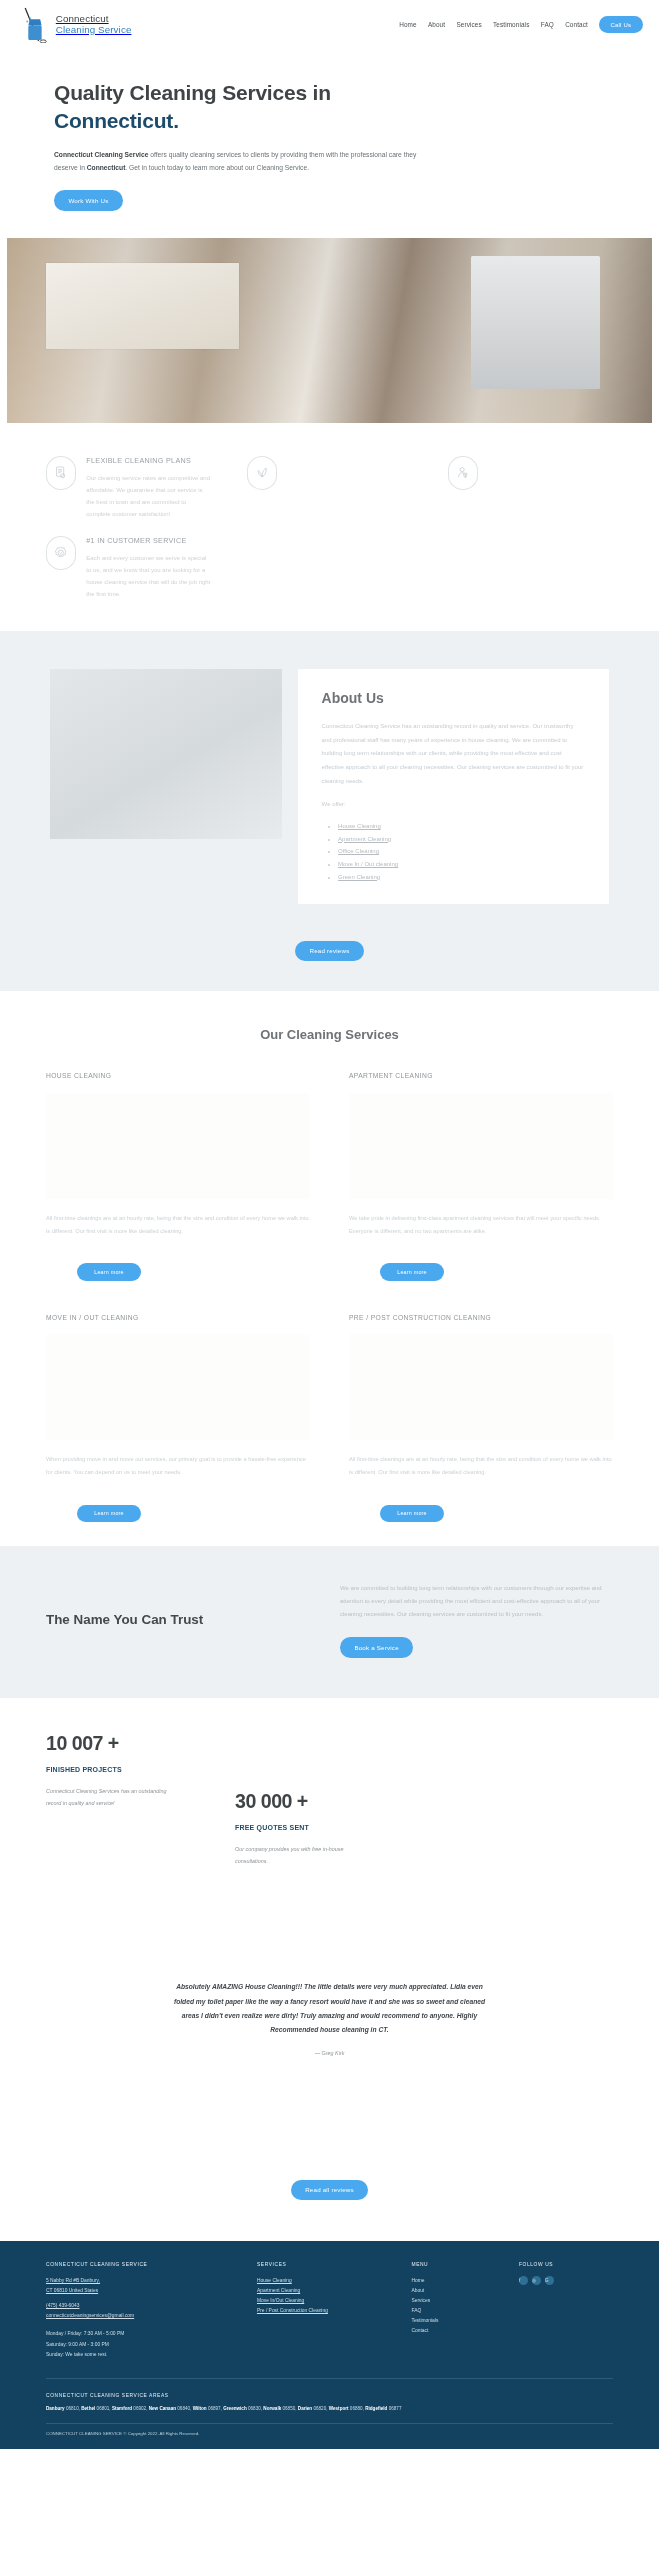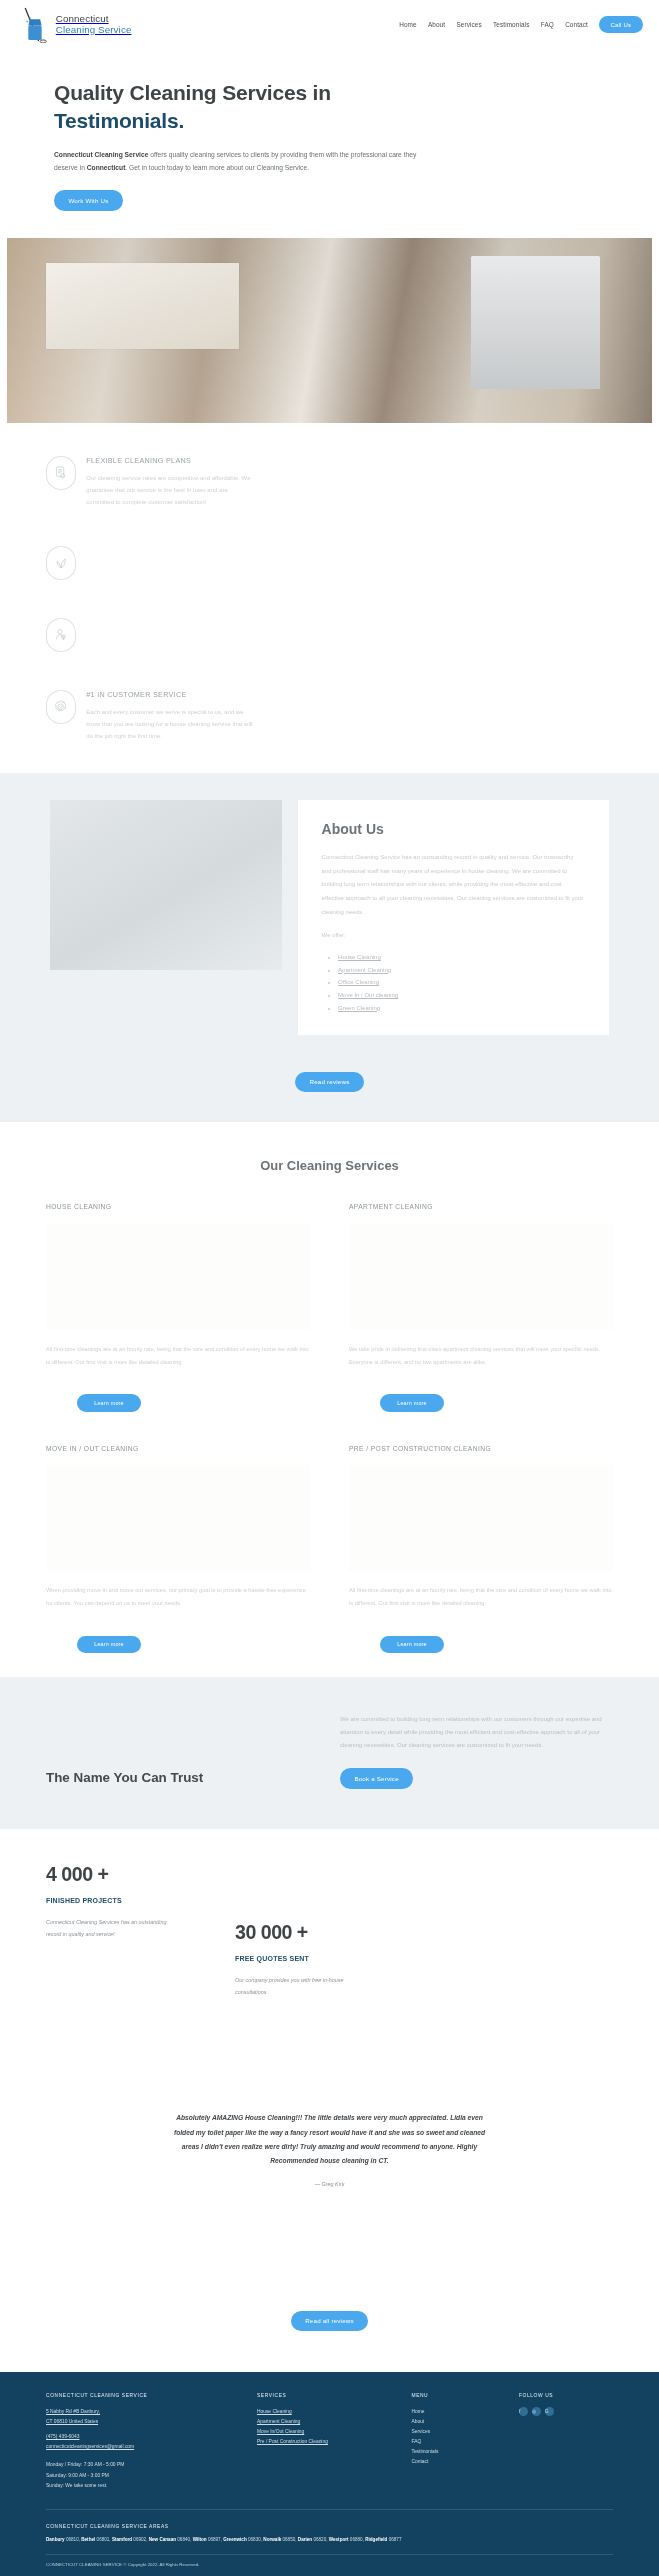--- a/index.html
+++ b/index.html
@@ -71,36 +71,36 @@
     box-shadow: 0 0 0 0.5px rgba(0,0,0,.06);
   }
   .hero-photo::after {
     content:""; position:absolute; right:8%; top:10%; width:20%; height:72%;
     background: linear-gradient(180deg,#e8e9ea,#c6c9cb);
     border-radius:1.5px;
   }
 
   
   .features { padding: 33px 0 31px; }
-  .feature-grid { display: grid; grid-template-columns: 1fr; gap: 38px 36px; }
+  .feature-grid { display: grid; grid-template-columns: 1fr 1fr 1fr; gap: 16px 36px; }
   .feature { display: flex; gap: 10.3px; }
   .feature-icon {
     width: 30px; height: 34px; flex: none;
     border: 0.5px solid #dfe4e6; border-radius: 50% / 42%;
     display: flex; align-items: center; justify-content: center;
     color: #b9c2c6;
   }
   .feature h3 {
     font-size: 7.2px; font-weight: 400; color: #9aa2a6; letter-spacing: 0.3px;
     margin-bottom: 7.2px; text-transform: uppercase;
   }
   .feature p { font-size: 6px; line-height: 2.0; color: #cdd3d6; max-width: 170px; }
 
   
-  .about-band { background: #eef1f3; padding: 27px 0 30px; }
+  .about-band { background: #eef1f3; padding: 38px 0 30px; }
   .about-inner { display: flex; gap: 0; }
   .about-photo {
     width: 232px; height: 170px; margin-left: 4.1px;
     background: linear-gradient(150deg,#e3e7ea,#d5dadd 55%,#e7ebee);
   }
   .about-card {
     background: #fff; flex: 1; margin-left: 15.5px; margin-right: 4.1px;
     padding: 21.6px 24px 20.6px 24px; align-self: flex-start;
   }
   .about-card h2 { font-size: 14px; font-weight: 700; color: #6d7377; margin-bottom: 13.4px; }
@@ -121,21 +121,21 @@
     font-size: 6.7px; font-weight: 400; letter-spacing: 0.4px; color: #8d9599;
     text-transform: uppercase; margin-bottom: 13.4px;
   }
   .svc-photo { height: 106px; background: #fdfdfc; margin-bottom: 13.4px; }
   .svc p { font-size: 5.7px; line-height: 2.2; color: #cbd1d4; min-height: 40px; }
   .svc .pill { margin-top: 11.3px; display:block; width: 64px; text-align:center;
                padding: 5.7px 0; font-size: 5.4px; margin-left: 31px; }
 
   
   .trust-band { background: #eef1f3; padding: 36px 0 40px; }
-  .trust-inner { display: flex; gap: 52px; align-items: flex-end; }
+  .trust-inner { display: flex; gap: 52px; align-items: center; }
   .trust-left { width: 242px; }
   .trust-left h2 { font-size: 13.4px; font-weight: 700; color: #44494c; line-height: 1.5; }
   .trust-right { flex: 1; }
   .trust-right p { font-size: 6px; line-height: 2.2; color: #b9c0c4; }
   .trust-right .pill { margin-top: 15.5px; }
 
   
   .stats { padding: 34px 0 20.6px; }
   .stat-grid { display: grid; grid-template-columns: 1fr 1fr 1fr; }
   .stat { padding-right: 20.6px; }
@@ -222,21 +222,21 @@
     <a href="#">FAQ</a>
     <a href="#">Contact</a>
     <button class="call-btn">Call Us</button>
   </nav>
 </header>
 
 <section class="hero">
   <div class="wrap">
     <h1>
       <span>Quality Cleaning Services in</span><br>
-      <span class="accent">Testimonials.</span>
+      <span class="accent">Connecticut.</span>
     </h1>
     <p>
       <b>Connecticut Cleaning Service</b><span> offers quality cleaning services to clients by providing them with the professional care they deserve in </span><b>Connecticut</b><span>. Get in touch today to learn more about our Cleaning Service.</span>
     </p>
     <a class="pill" href="#">Work With Us</a>
   </div>
 </section>
 
 <div class="hero-photo"></div>
 
@@ -369,21 +369,21 @@
         <a class="pill" href="#">Book a Service</a>
       </div>
     </div>
   </div>
 </section>
 
 <section class="stats">
   <div class="wrap">
     <div class="stat-grid">
       <div class="stat stat-1">
-        <div class="stat-num">4 000 +</div>
+        <div class="stat-num">10 007 +</div>
         <div class="stat-label">FINISHED PROJECTS</div>
         <div class="stat-desc">Connecticut Cleaning Services has an outstanding record in quality and service!</div>
       </div>
       <div class="stat stat-3">
         <div class="stat-num">30 000 +</div>
         <div class="stat-label">FREE QUOTES SENT</div>
         <div class="stat-desc">Our company provides you with free in-house consultations.</div>
       </div>
     </div>
   </div>

